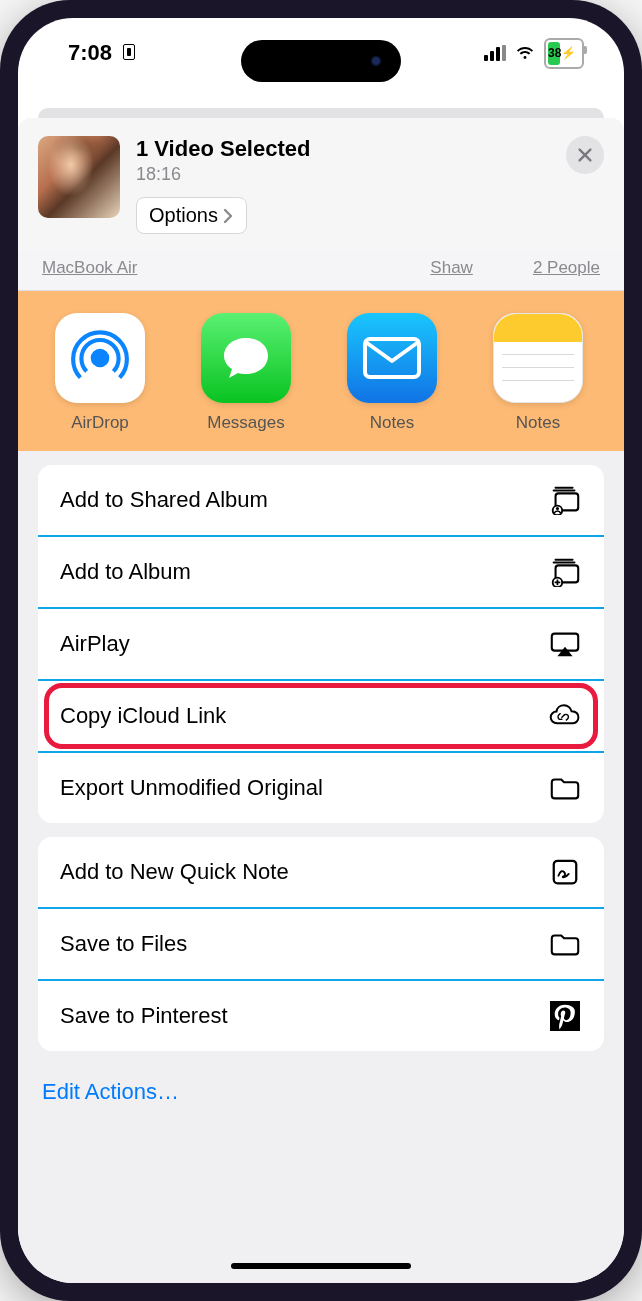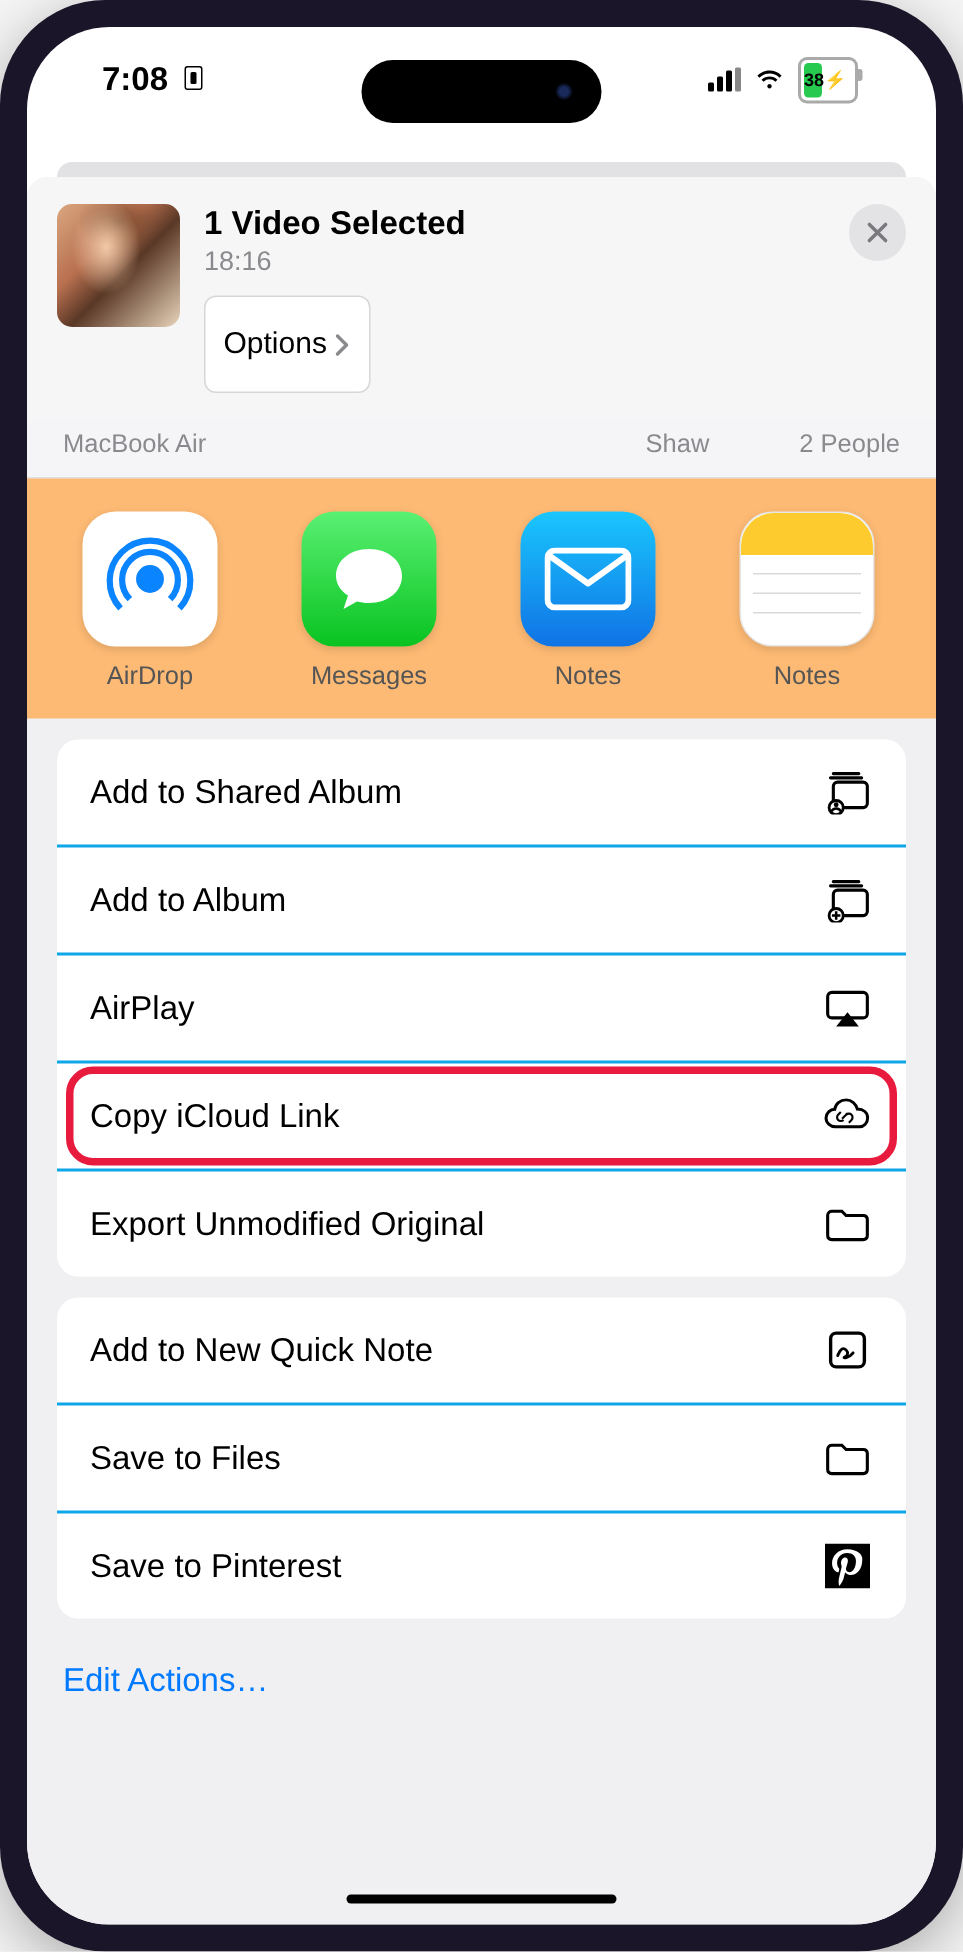--- a/index.html
+++ b/index.html
@@ -48,21 +48,21 @@
     position: absolute;
     right: 18px;
     top: 14px;
     width: 14px;
     height: 14px;
     border-radius: 50%;
     background: radial-gradient(#1a2a5a 30%, #000 60%);
   }
   .status-bar {
     position: absolute;
-    top: 0; left: 0; right: 12px;
+    top: 0; left: 0; right: 0;
     height: 70px;
     display: flex;
     align-items: center;
     justify-content: space-between;
     padding: 0 40px 0 50px;
     z-index: 50;
     color: #000;
     font-weight: 600;
   }
   .status-left { display: flex; align-items: center; gap: 6px; font-size: 22px; }
@@ -120,21 +120,21 @@
     border-radius: 10px;
   }
   .header-info { flex: 1; }
   .header-title { font-size: 22px; font-weight: 700; color: #000; }
   .header-time { font-size: 18px; color: #8a8a8e; margin-top: 2px; }
   .options-btn {
     display: inline-flex;
     align-items: center;
     gap: 4px;
     margin-top: 12px;
-    padding: 20px 12px;
+    padding: 6px 12px;
     background: #fff;
     border: 1px solid #d7d7db;
     border-radius: 8px;
     font-size: 20px;
     color: #000;
   }
   .close-btn {
     width: 38px; height: 38px;
     border-radius: 50%;
     background: #e3e3e6;
@@ -145,21 +145,21 @@
 
   .airdrop-row {
     display: flex;
     padding: 6px 24px 12px;
     gap: 60px;
     font-size: 17px;
     color: #8a8a8e;
     border-bottom: 1px solid #dedee0;
     background: rgba(245,245,247,0.9);
   }
-  .airdrop-item { text-align: center; }
+  .airdrop-item { text-align: center; text-decoration: underline; }
 
   .apps-row {
     display: flex;
     padding: 22px 18px 18px;
     gap: 18px;
     background: #fdba74;
     overflow: hidden;
   }
   .app-item { text-align: center; flex-shrink: 0; width: 128px; }
   .app-icon {

